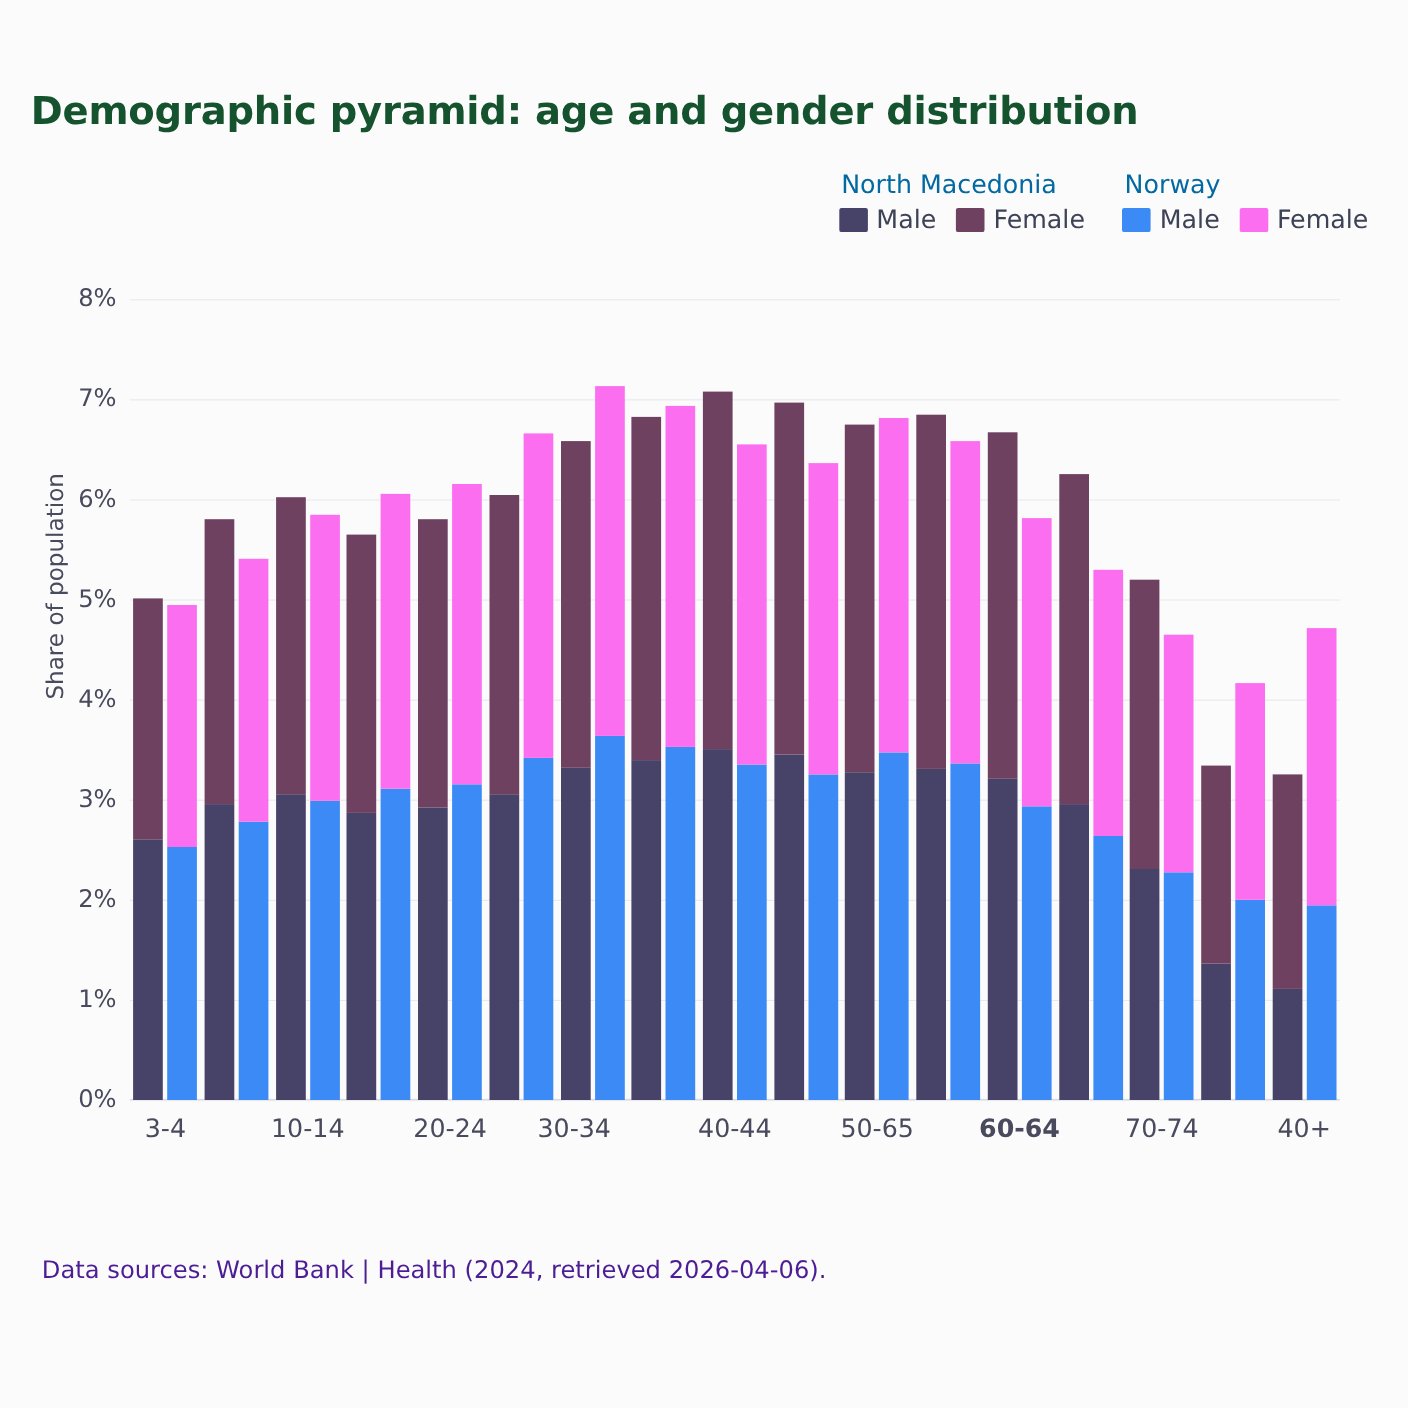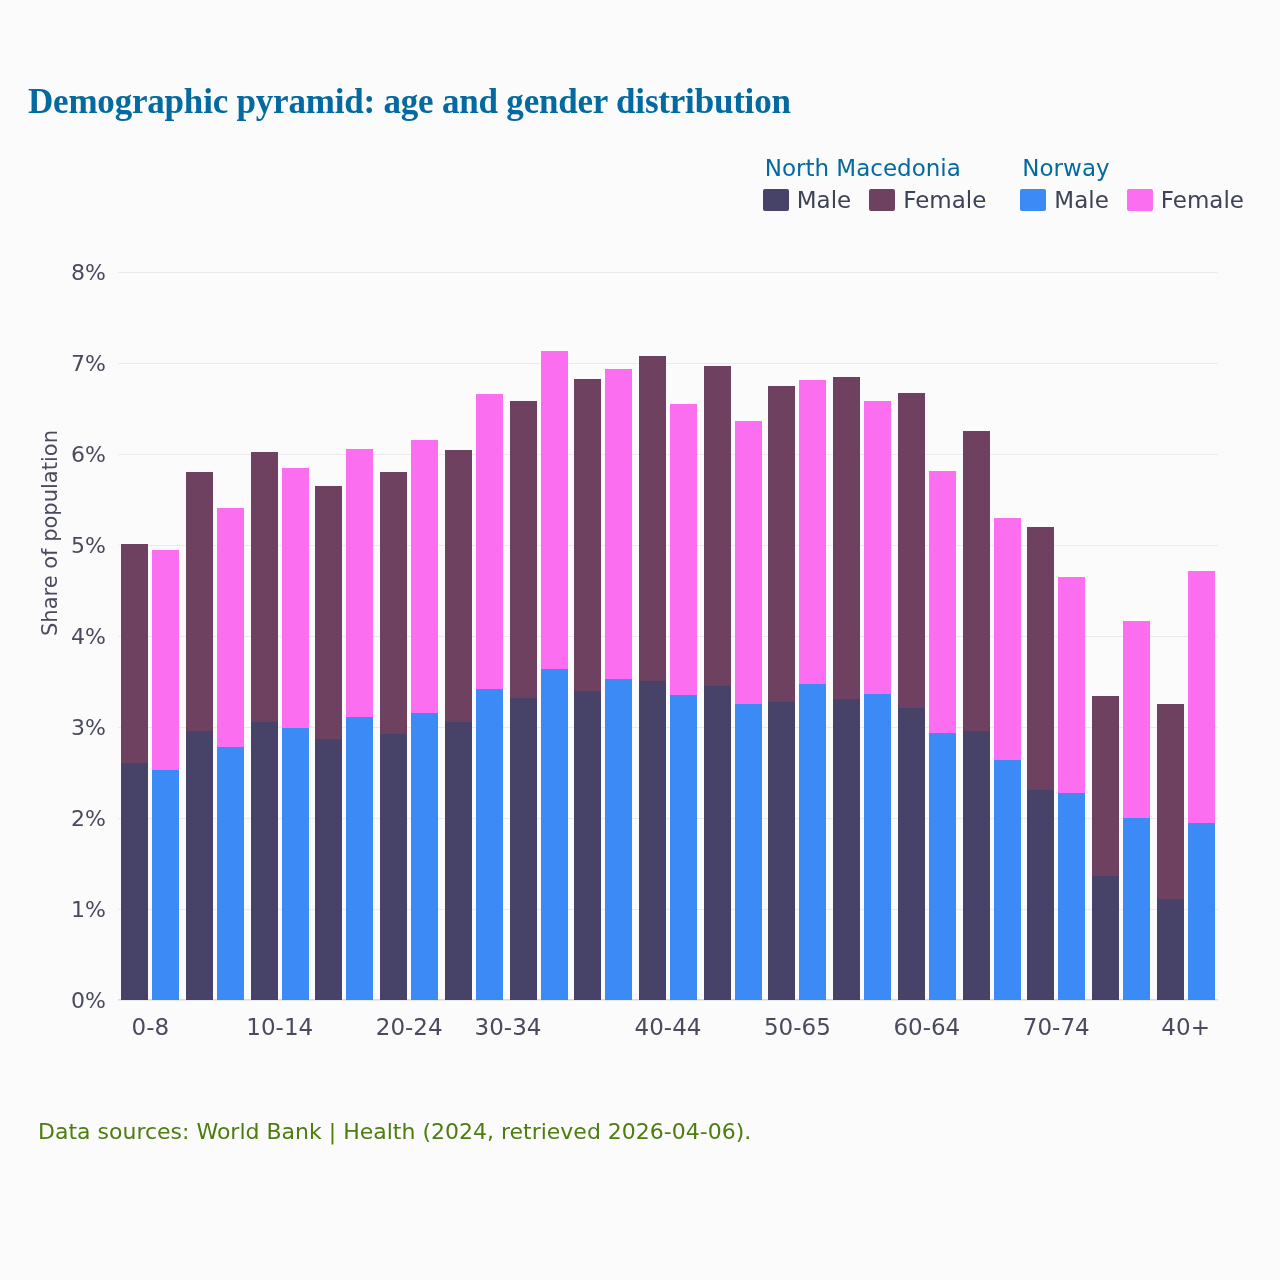--- a/index.html
+++ b/index.html
@@ -18,23 +18,22 @@
     position: relative;
     width: 1280px;
     height: 1280px;
   }
   .title {
     position: absolute;
     left: 28px;
     top: 82px;
     font-size: 35px;
     font-weight: bold;
-    color: #0369a1;
+    color: #14532d;
     letter-spacing: -0.2px;
-    font-family: Liberation Serif, serif;
   }
   
   .legend {
     position: absolute;
     right: 36px;
     top: 155px;
     display: flex;
     align-items: flex-start;
     gap: 34px;
   }
@@ -137,23 +136,23 @@
     position: absolute;
     top: 1014px;
     font-size: 23px;
     color: #4a4a5e;
     text-align: center;
     transform: translateX(-50%);
   }
   .footer {
     position: absolute;
     left: 38px;
-    top: 1112px;
+    top: 1136px;
     font-size: 22px;
-    color: #4d7c0f;
+    color: #4c1d95;
     line-height: 40px;
   }
 </style>
 </head>
 <body>
 
 <div class="page">
 
   <div class="title">Demographic pyramid: age and gender distribution</div>
 
@@ -380,27 +379,27 @@
       <div class="ytick" style="top: 909px;">1%</div>
       <div class="ytick" style="top: 818px;">2%</div>
       <div class="ytick" style="top: 727px;">3%</div>
       <div class="ytick" style="top: 636px;">4%</div>
       <div class="ytick" style="top: 545px;">5%</div>
       <div class="ytick" style="top: 454px;">6%</div>
       <div class="ytick" style="top: 363px;">7%</div>
       <div class="ytick" style="top: 272px;">8%</div>
     </div>
   <div id="xticks">
-      <div class="xtick" style="left: 150.353px;">0-8</div>
+      <div class="xtick" style="left: 150.353px;">3-4</div>
       <div class="xtick" style="left: 279.765px;">10-14</div>
       <div class="xtick" style="left: 409.176px;">20-24</div>
-      <div class="xtick" style="left: 508px;">30-34</div>
+      <div class="xtick" style="left: 522px;">30-34</div>
       <div class="xtick" style="left: 668px;">40-44</div>
       <div class="xtick" style="left: 797.412px;">50-65</div>
-      <div class="xtick" style="left: 926.824px;">60-64</div>
+      <div class="xtick" style="left: 926.824px; font-weight: bold;">60-64</div>
       <div class="xtick" style="left: 1056.24px;">70-74</div>
       <div class="xtick" style="left: 1185.65px;">40+</div>
     </div>
 
   <div class="footer">
     <div>Data sources: World Bank | Health (2024, retrieved 2026-04-06).</div>
   </div>
 
 </div>
 

